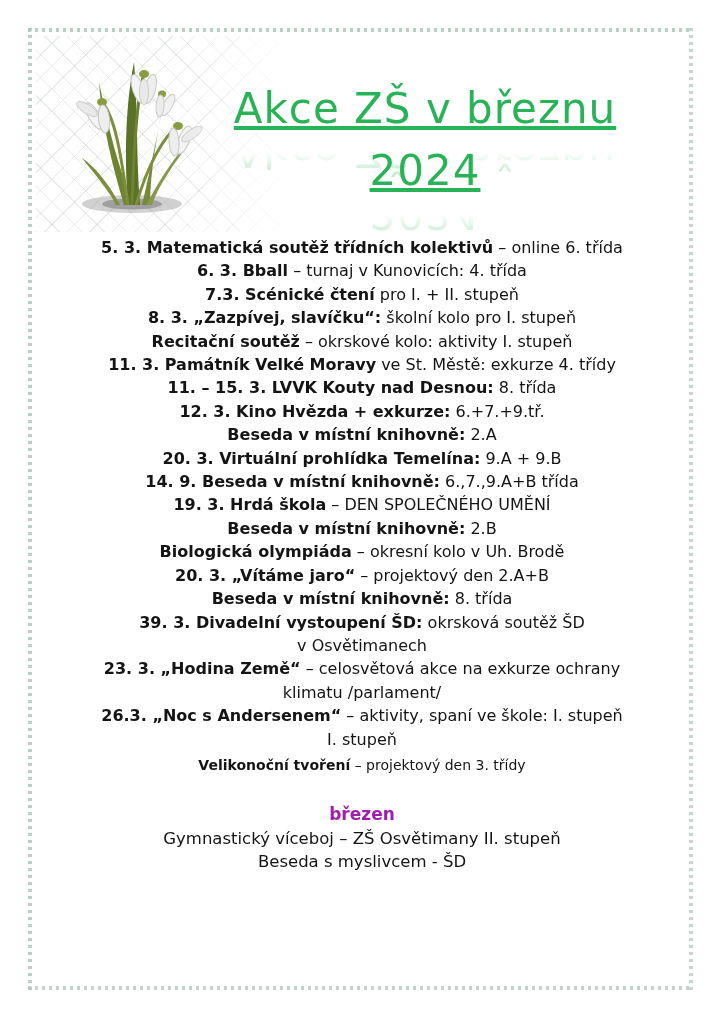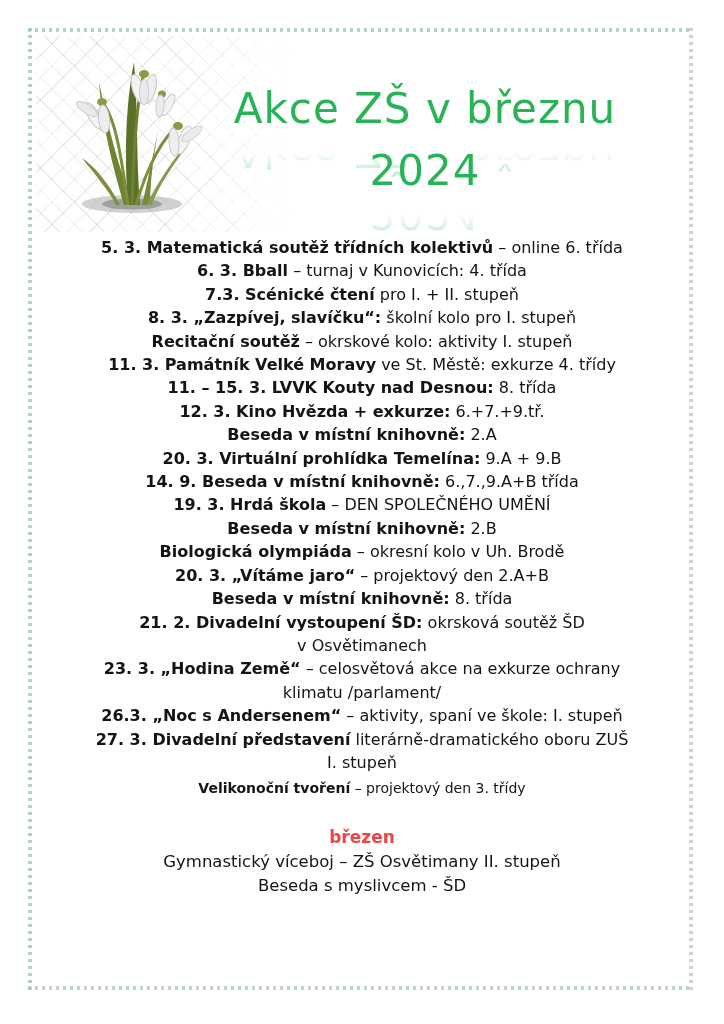--- a/index.html
+++ b/index.html
@@ -31,35 +31,36 @@
     mask-image:linear-gradient(to right, #000 55%, transparent 98%);
   }
   .flower-box svg{display:block;margin:6px 0 0 14px;}
 
   .title-block{
     position:absolute;left:175px;top:78px;width:500px;
     text-align:center;
     color:#29b357;
     font-size:42px;line-height:62px;
     letter-spacing:1px;
+    text-decoration:underline;
   }
   .title-line{
     -webkit-box-reflect:below -20px linear-gradient(to bottom, rgba(0,0,0,.38) 0%, transparent 48%);
   }
 
   .content{
     position:absolute;top:236px;left:35px;width:654px;
     text-align:center;color:#141414;
   }
   .event-line{font-size:16px;line-height:23.4px;white-space:nowrap;}
   .event-line .ev-bold{font-weight:bold;}
   .event-line.large{font-size:14px;line-height:29px;}
 
   .march{margin-top:22px;}
-  .march-heading{color:#ef4444;font-weight:bold;font-size:17px;line-height:25px;}
+  .march-heading{color:#a21caf;font-weight:bold;font-size:17px;line-height:25px;}
   .march-item{font-size:16.5px;line-height:23.5px;}
 </style>
 </head>
 <body>
 
 <div class="page">
 
   <div class="stitch stitch-top"></div>
   <div class="stitch stitch-bottom"></div>
   <div class="stitch stitch-left"></div>
@@ -142,31 +143,30 @@
   <div class="event-line"><span class="ev-bold">19. 3. Hrdá škola</span><span class="ev-rest"> – DEN SPOLEČNÉHO UMĚNÍ</span></div>
 
   <div class="event-line"><span class="ev-bold">Beseda v místní knihovně:</span><span class="ev-rest"> 2.B</span></div>
 
   <div class="event-line"><span class="ev-bold">Biologická olympiáda</span><span class="ev-rest"> – okresní kolo v Uh. Brodě</span></div>
 
   <div class="event-line"><span class="ev-bold">20. 3. „Vítáme jaro“</span><span class="ev-rest"> – projektový den 2.A+B</span></div>
 
   <div class="event-line"><span class="ev-bold">Beseda v místní knihovně:</span><span class="ev-rest"> 8. třída</span></div>
 
-  <div class="event-line"><span class="ev-bold">21. 2. Divadelní vystoupení ŠD:</span><span class="ev-rest"> okrsková soutěž ŠD</span></div>
+  <div class="event-line"><span class="ev-bold">39. 3. Divadelní vystoupení ŠD:</span><span class="ev-rest"> okrsková soutěž ŠD</span></div>
 
   <div class="event-line"><span class="ev-bold"></span><span class="ev-rest">v Osvětimanech</span></div>
 
   <div class="event-line"><span class="ev-bold">23. 3. „Hodina Země“</span><span class="ev-rest"> – celosvětová akce na exkurze ochrany</span></div>
 
   <div class="event-line"><span class="ev-bold"></span><span class="ev-rest">klimatu /parlament/</span></div>
 
   <div class="event-line"><span class="ev-bold">26.3. „Noc s Andersenem“</span><span class="ev-rest"> – aktivity, spaní ve škole: I. stupeň</span></div>
 
-  <div class="event-line"><span class="ev-bold">27. 3.  Divadelní představení</span><span class="ev-rest"> literárně-dramatického oboru ZUŠ</span></div>
 
   <div class="event-line"><span class="ev-bold"></span><span class="ev-rest">I. stupeň</span></div>
 
   <div class="event-line large"><span class="ev-bold">Velikonoční tvoření</span><span class="ev-rest"> – projektový den 3. třídy</span></div>
 </div>
 
     <div class="march">
       <div class="march-heading">březen</div>
       <div id="march-items">
   <div class="march-item">Gymnastický víceboj – ZŠ Osvětimany II. stupeň</div>

